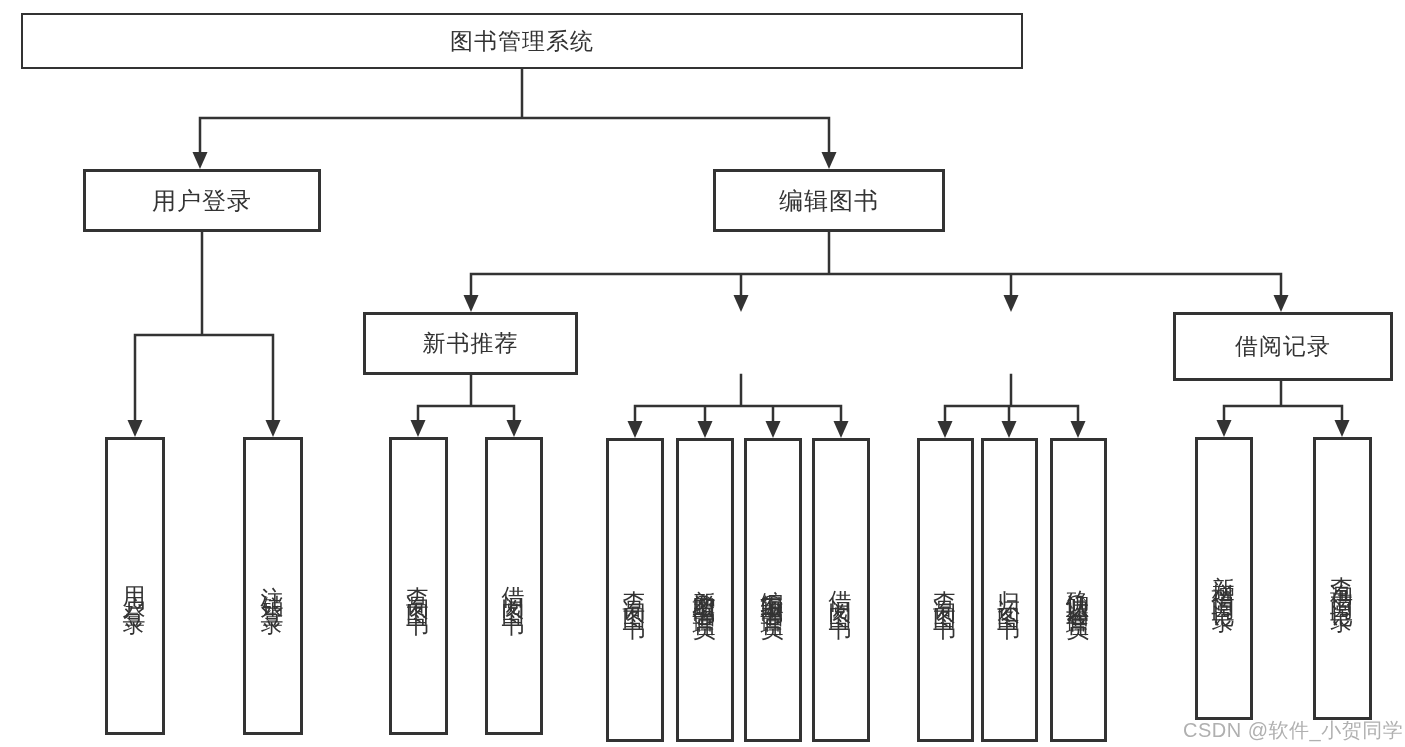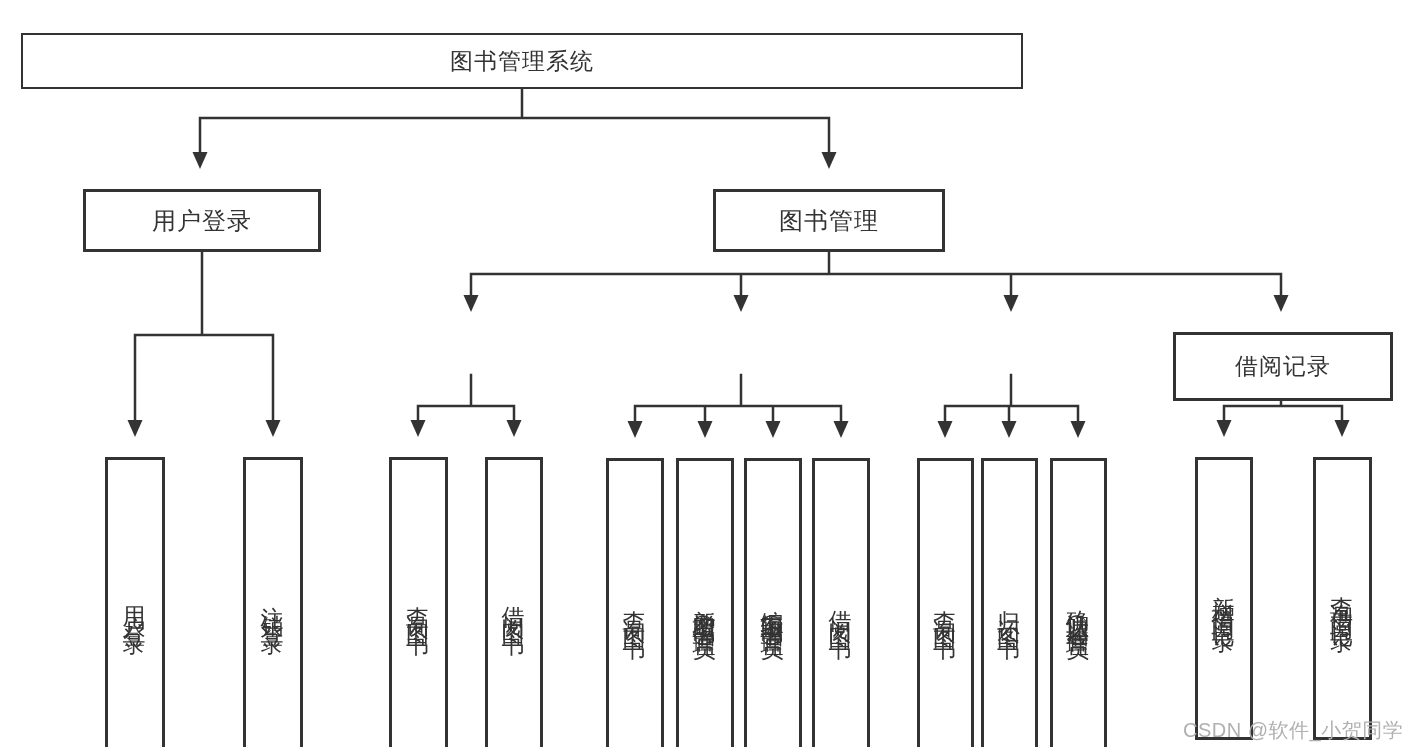--- a/index.html
+++ b/index.html
@@ -19,21 +19,20 @@
     color:var(--text);
   }
   .connectors{position:absolute;left:0;top:0;width:1405px;height:747px;color:var(--line);}
   .node{
     position:absolute;
     box-sizing:border-box;
     background:var(--boxbg);
     border:3px solid var(--line);
     display:flex;align-items:center;justify-content:center;
     z-index:2;
-    margin-top:20px;
   }
   .node.root{border-width:2px;}
   .lbl{
     color:var(--text);
     letter-spacing:1px;
     white-space:nowrap;
   }
   .root .lbl{font-size:23px;}
   .lvl2 .lbl{font-size:24px;}
   .lvl3 .lbl{font-size:23px;}
@@ -85,23 +84,26 @@
     </svg>
 
   <div class="node root" style="left:21px;top:13px;width:1002px;height:56px">
     <span class="lbl">图书管理系统</span>
   </div>
 
   <div class="node lvl2" style="left:83px;top:169px;width:238px;height:63px">
     <span class="lbl">用户登录</span>
   </div>
   <div class="node lvl2" style="left:713px;top:169px;width:232px;height:63px">
-    <span class="lbl">图书管理</span>
+    <span class="lbl">编辑图书</span>
   </div>
 
+  <div class="node lvl3" style="left:363px;top:312px;width:215px;height:63px">
+    <span class="lbl">新书推荐</span>
+  </div>
   <div class="node lvl3" style="left:1173px;top:312px;width:220px;height:69px">
     <span class="lbl">借阅记录</span>
   </div>
 
   <div class="node leaf" style="left:105px;top:437px;width:60px;height:298px">
     <span class="lbl">用户登录</span>
   </div>
   <div class="node leaf" style="left:243px;top:437px;width:60px;height:298px">
     <span class="lbl">注销登录</span>
   </div>

